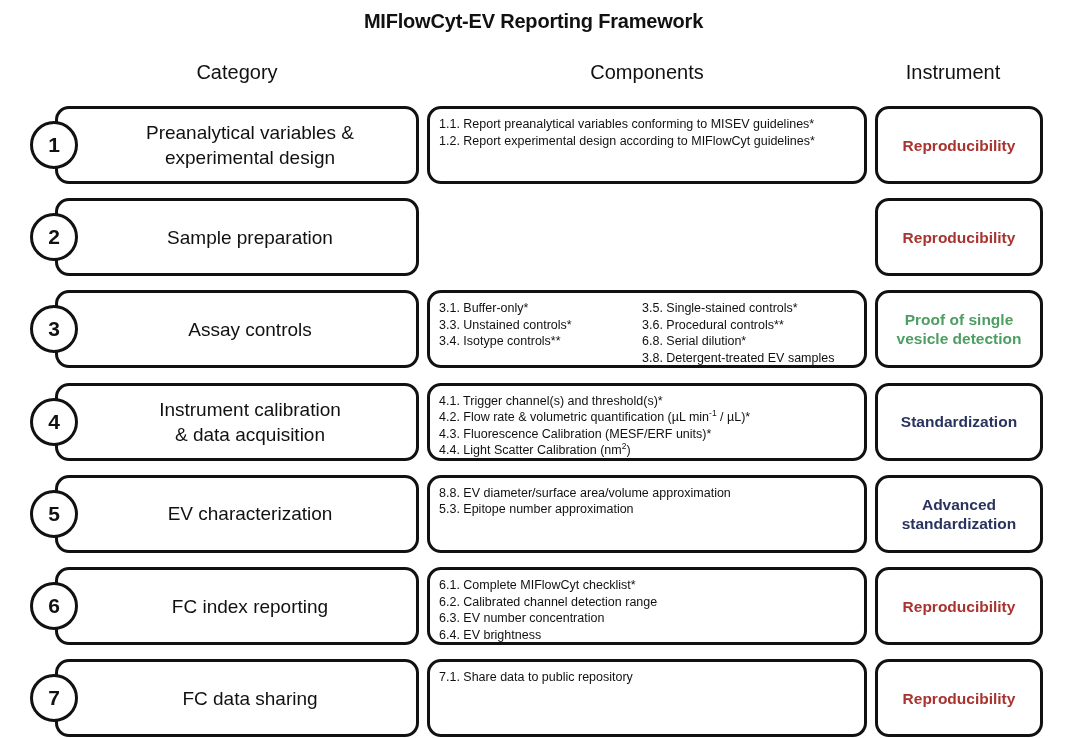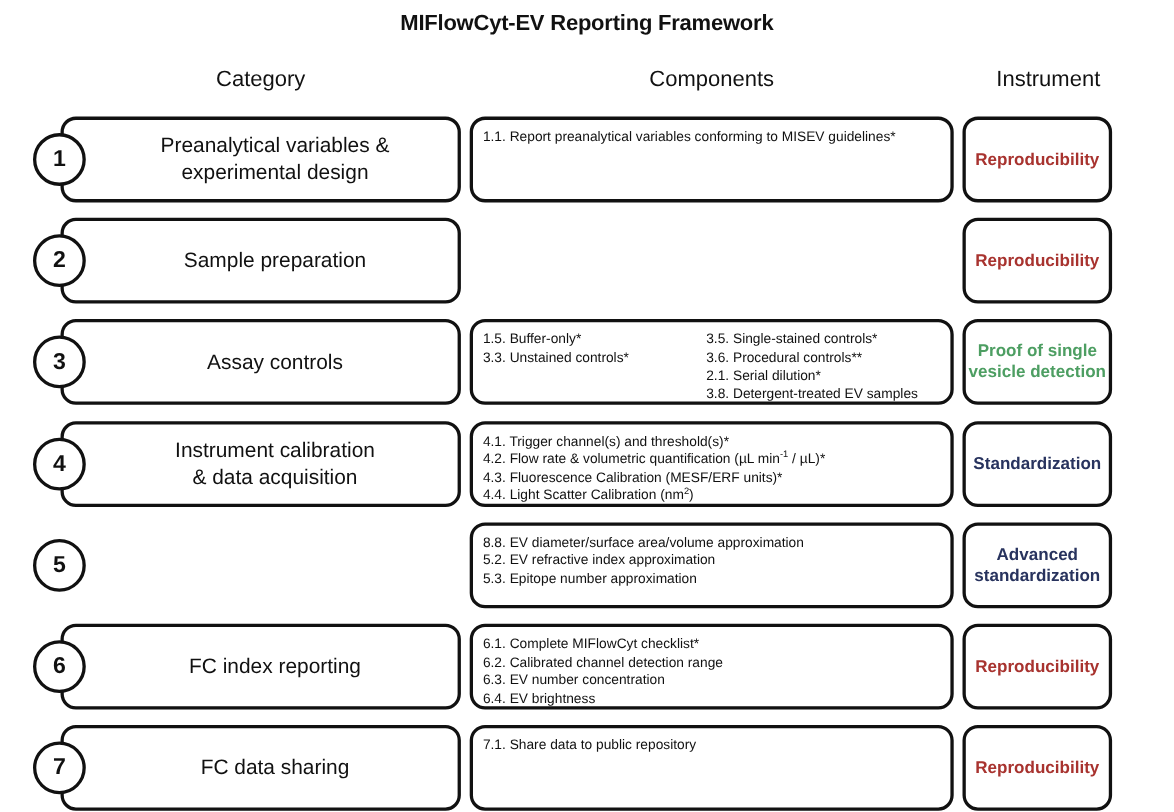--- a/index.html
+++ b/index.html
@@ -134,21 +134,21 @@
     font-size: 12.5px;
     line-height: 16.5px;
     color: #111111;
     white-space: nowrap;
   }
   .comp-item sup { font-size: 8.5px; vertical-align: super; line-height: 0; }
 
   
   .obj-box {
     left: 875px;
-    width: 136px;
+    width: 168px;
     justify-content: center;
     z-index: 2;
   }
   .obj-label {
     width: 100%;
     text-align: center;
     font-size: 15.5px;
     font-weight: bold;
     line-height: 19px;
     white-space: pre-line;
@@ -167,20 +167,21 @@
     <div class="row" style="top: 93px;">
       <div class="box cat-box">
         <div class="cat-label">Preanalytical variables &amp;
 experimental design</div>
       </div>
       <div class="num-circle">1</div>
       <div class="box comp-box">
         <div class="comp-cols">
           <div class="comp-col single">
             <div class="comp-item">1.1. Report preanalytical variables conforming to MISEV guidelines*</div>
+            <div class="comp-item">1.2. Report experimental design according to MIFlowCyt guidelines*</div>
           </div>
         </div>
       </div>
       <div class="box obj-box">
         <div class="obj-label" style="color: rgb(168, 51, 47);">Reproducibility</div>
       </div>
     </div>
     <div class="row" style="top: 185.2px;">
       <div class="box cat-box">
         <div class="cat-label">Sample preparation</div>
@@ -191,27 +192,28 @@
       </div>
     </div>
     <div class="row" style="top: 277.4px;">
       <div class="box cat-box">
         <div class="cat-label">Assay controls</div>
       </div>
       <div class="num-circle">3</div>
       <div class="box comp-box">
         <div class="comp-cols">
           <div class="comp-col left">
-            <div class="comp-item">1.5. Buffer-only*</div>
+            <div class="comp-item">3.1. Buffer-only*</div>
             <div class="comp-item">3.3. Unstained controls*</div>
+            <div class="comp-item">3.4. Isotype controls**</div>
           </div>
           <div class="comp-col right">
             <div class="comp-item">3.5. Single-stained controls*</div>
             <div class="comp-item">3.6. Procedural controls**</div>
-            <div class="comp-item">2.1. Serial dilution*</div>
+            <div class="comp-item">6.8. Serial dilution*</div>
             <div class="comp-item">3.8. Detergent-treated EV samples</div>
           </div>
         </div>
       </div>
       <div class="box obj-box">
         <div class="obj-label" style="color: rgb(77, 158, 98);">Proof of single
 vesicle detection</div>
       </div>
     </div>
     <div class="row" style="top: 369.6px;">
@@ -228,26 +230,28 @@
             <div class="comp-item">4.3. Fluorescence Calibration (MESF/ERF units)*</div>
             <div class="comp-item">4.4. Light Scatter Calibration (nm<sup>2</sup>)</div>
           </div>
         </div>
       </div>
       <div class="box obj-box">
         <div class="obj-label" style="color: rgb(40, 51, 94);">Standardization</div>
       </div>
     </div>
     <div class="row" style="top: 461.8px;">
+      <div class="box cat-box">
+        <div class="cat-label">EV characterization</div>
+      </div>
       <div class="num-circle">5</div>
       <div class="box comp-box">
         <div class="comp-cols">
           <div class="comp-col single">
             <div class="comp-item">8.8. EV diameter/surface area/volume approximation</div>
-            <div class="comp-item">5.2. EV refractive index approximation</div>
             <div class="comp-item">5.3. Epitope number approximation</div>
           </div>
         </div>
       </div>
       <div class="box obj-box">
         <div class="obj-label" style="color: rgb(40, 51, 94);">Advanced
 standardization</div>
       </div>
     </div>
     <div class="row" style="top: 554px;">

